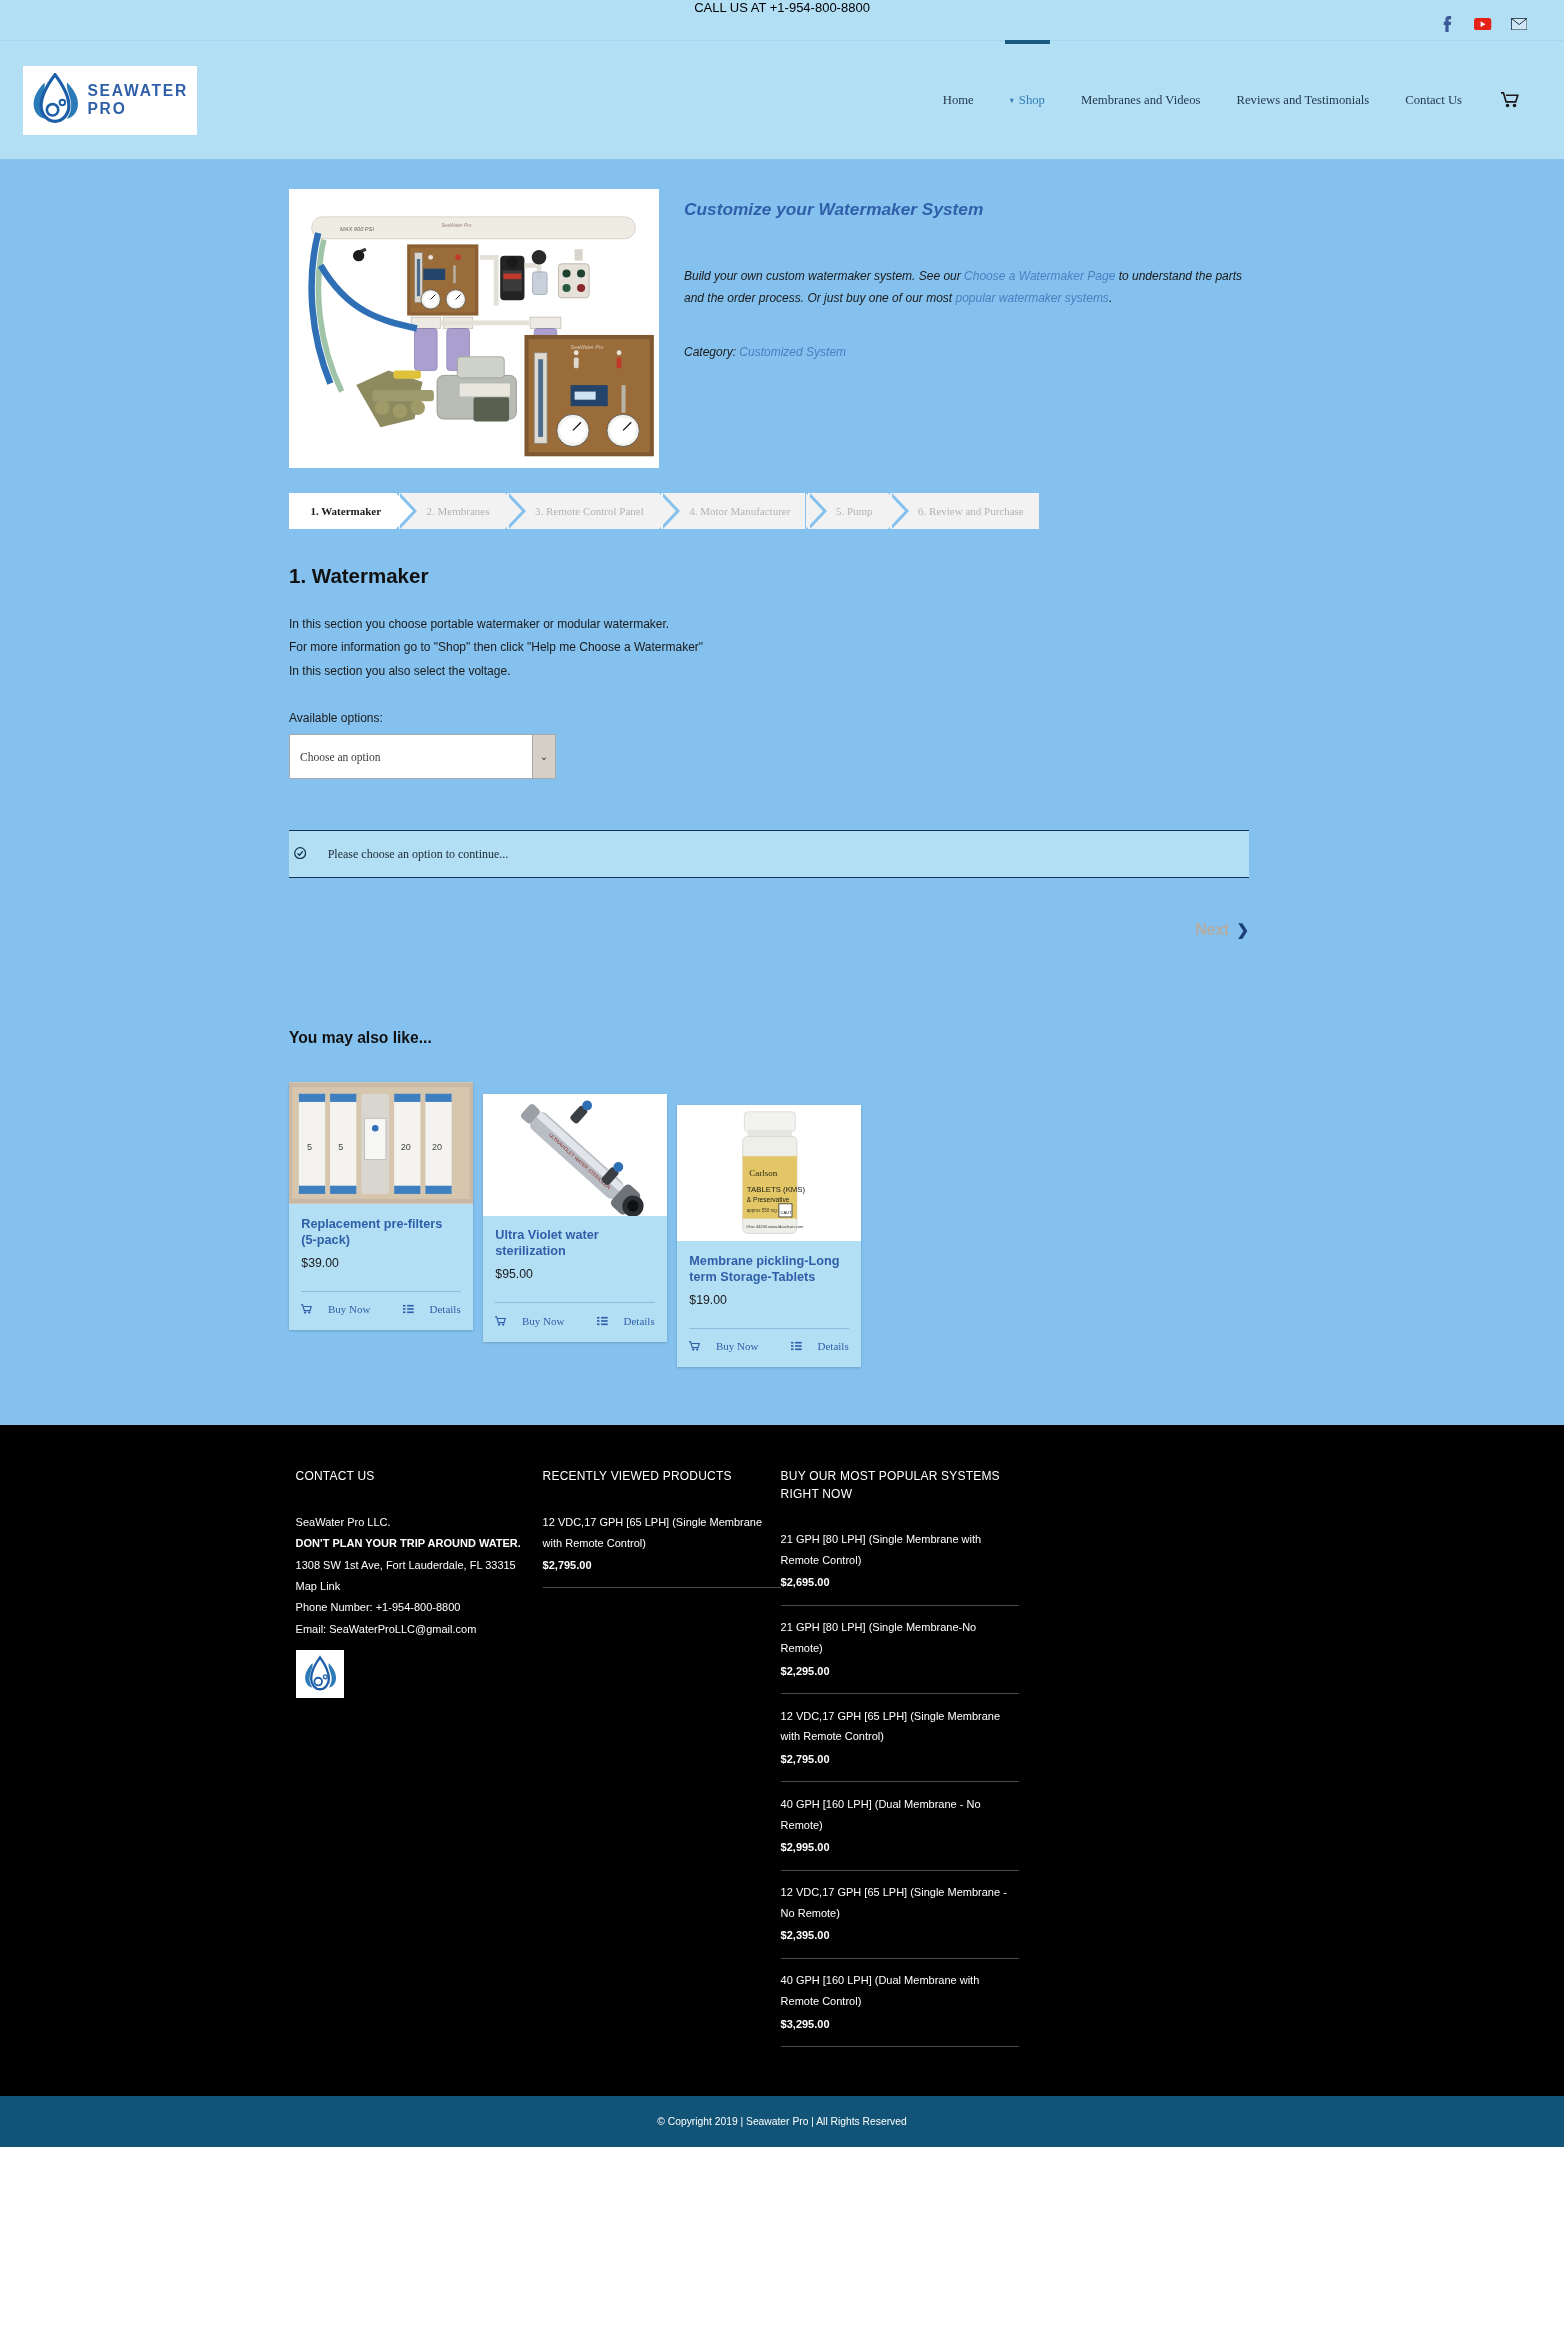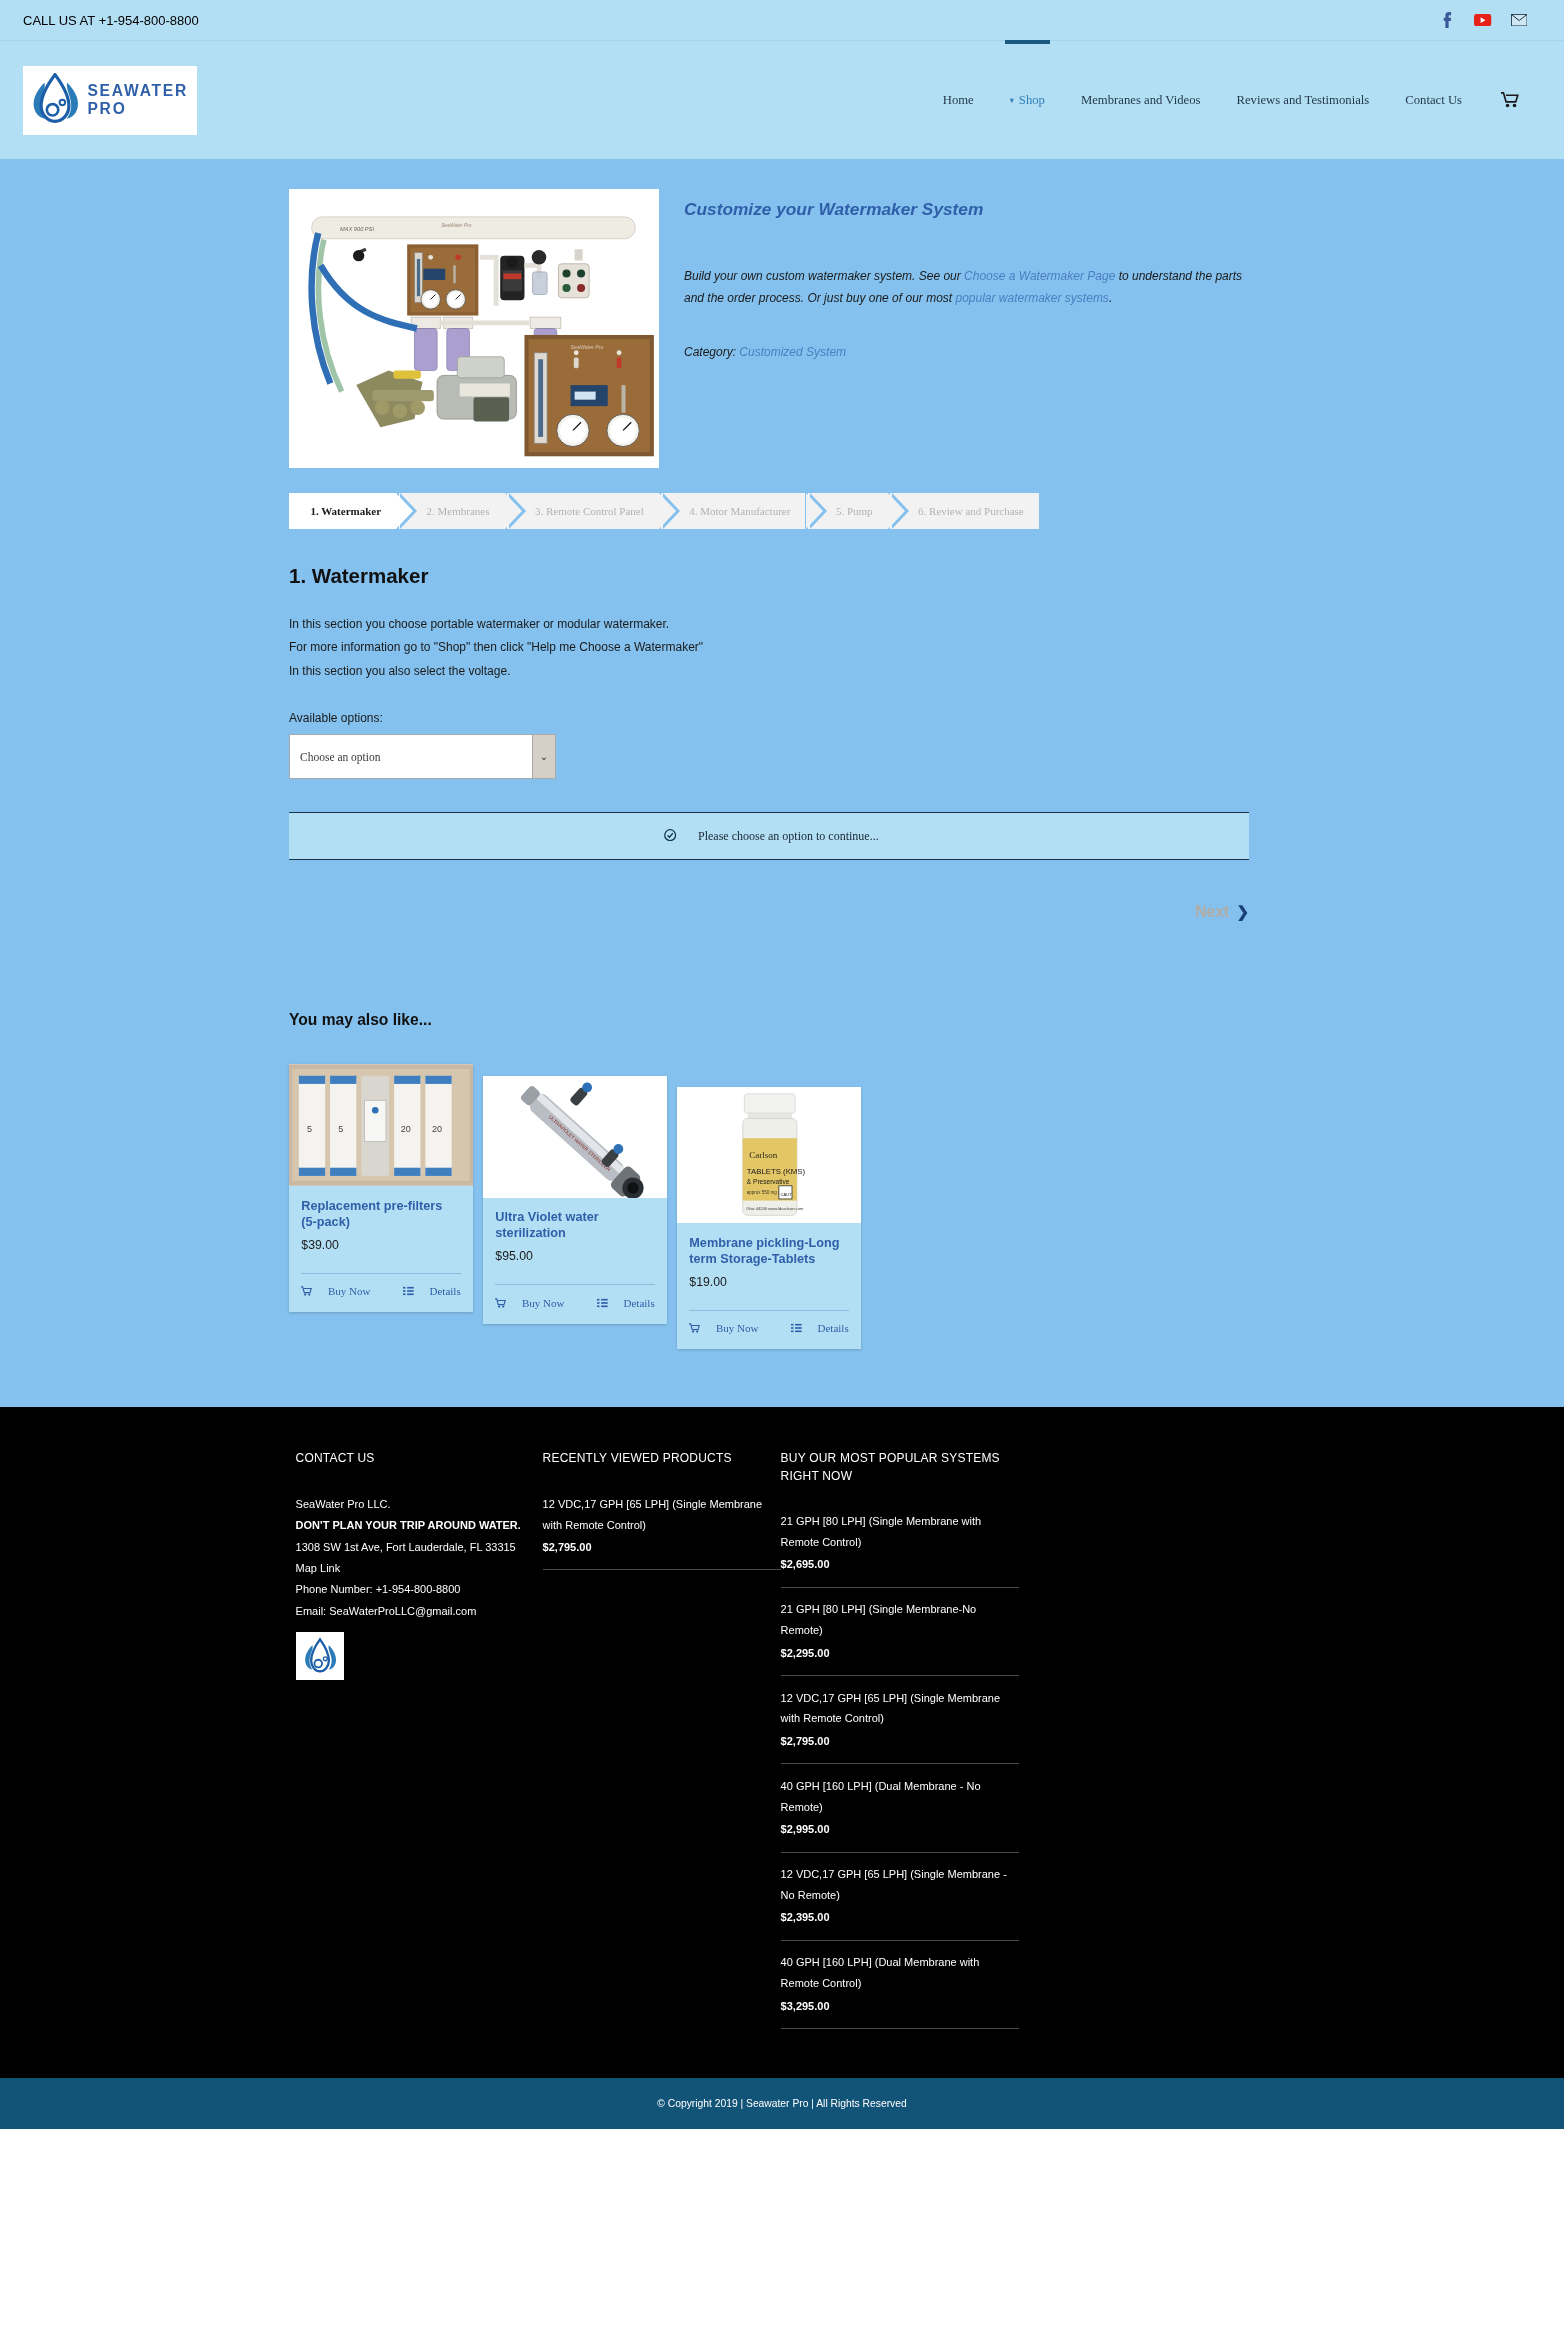--- a/index.html
+++ b/index.html
@@ -11,20 +11,21 @@
   body { overflow-x: hidden; }
 
   
   .topbar {
     height: 41px;
     background: #b3dff5;
     border-bottom: 0.8px solid #a4d6ef;
     display: flex;
     align-items: center;
     padding: 0 23px;
+    flex-direction: column;
   }
   .topbar-social {
     margin-left: auto;
     display: flex;
     align-items: center;
     gap: 18px;
     padding-right: 13px;
   }
   .soc { width: 18px; height: 18px; display: flex; align-items: center; justify-content: center; }
   .soc svg { display: block; }
@@ -205,31 +206,30 @@
     background: #d4d0c8;
     border-left: 0.8px solid #a9a9a9;
     display: flex;
     align-items: center;
     justify-content: center;
     font-size: 10px;
     color: #333;
   }
 
   .notice {
-    margin-top: 33px;
+    margin-top: 51px;
     background: #b3dff5;
     border-top: 0.8px solid #16344f;
     border-bottom: 0.8px solid #16344f;
     height: 48px;
     width: 960px;
     display: flex;
     align-items: center;
     padding-left: 5px;
     gap: 21.4px;
-    justify-content: center;
   }
   .notice-text { font-size: 12px; color: #1a2733; font-family: "Liberation Serif", serif; }
 
   .next-row {
     display: flex;
     justify-content: flex-end;
     width: 960px;
     margin-top: 43px;
   }
   .next-btn {

